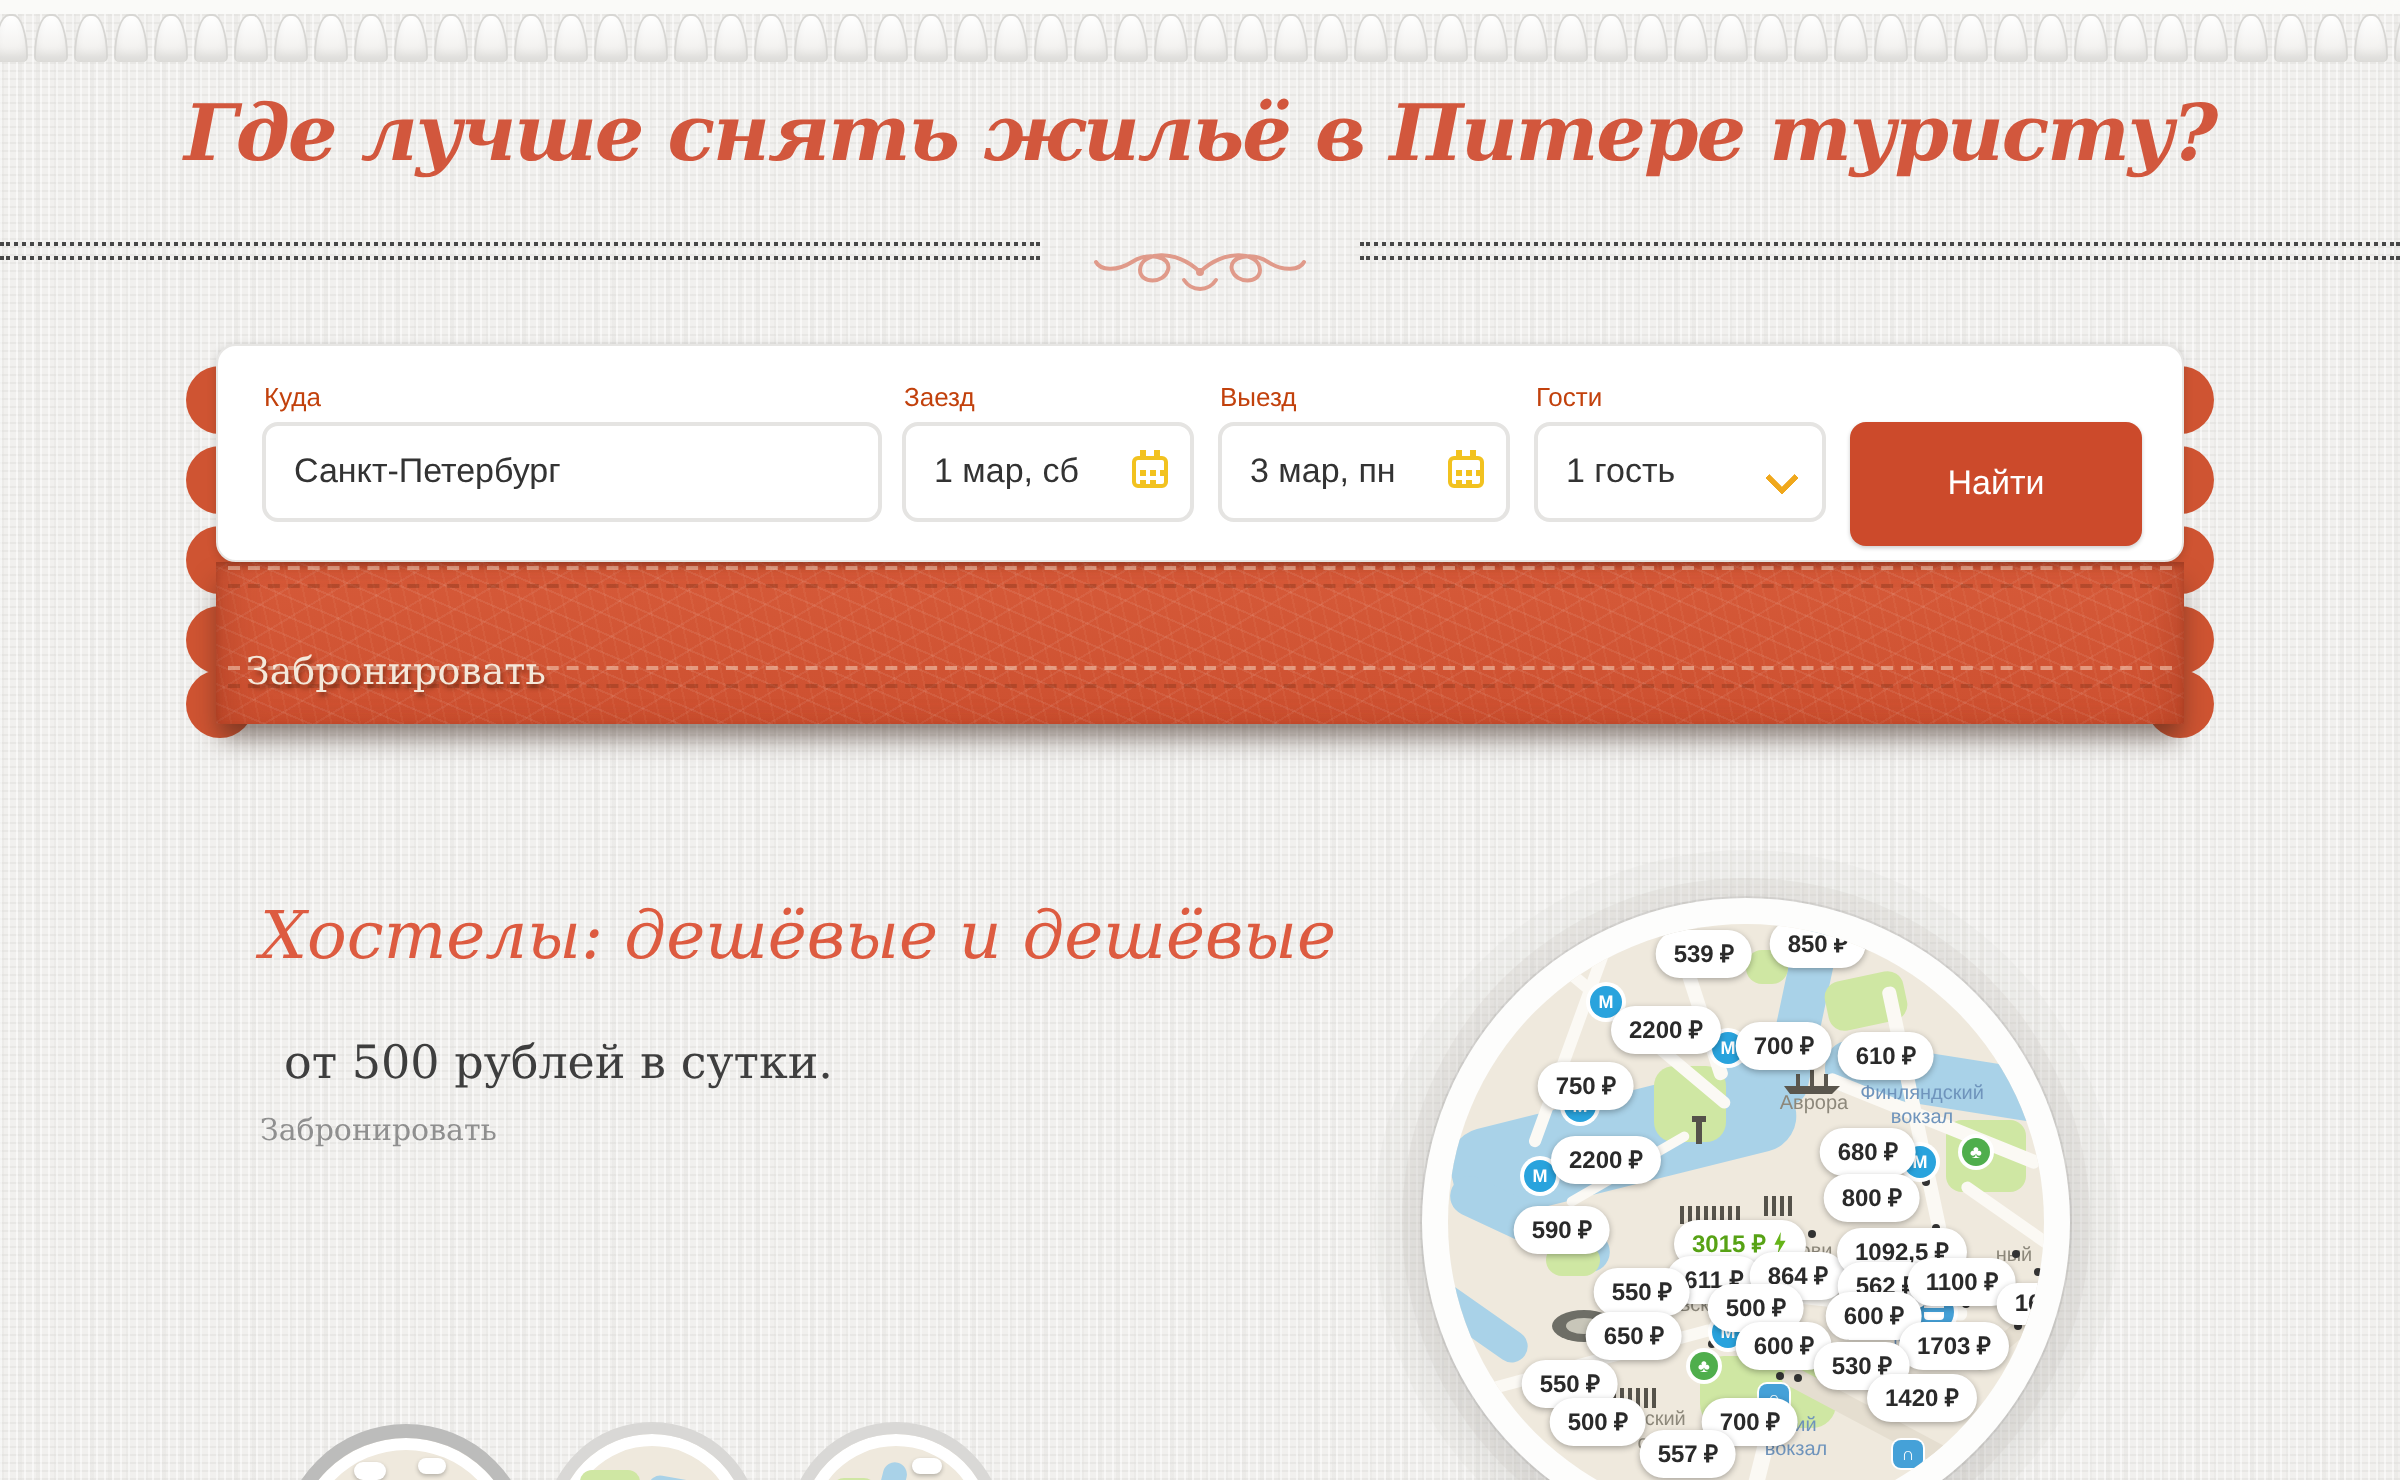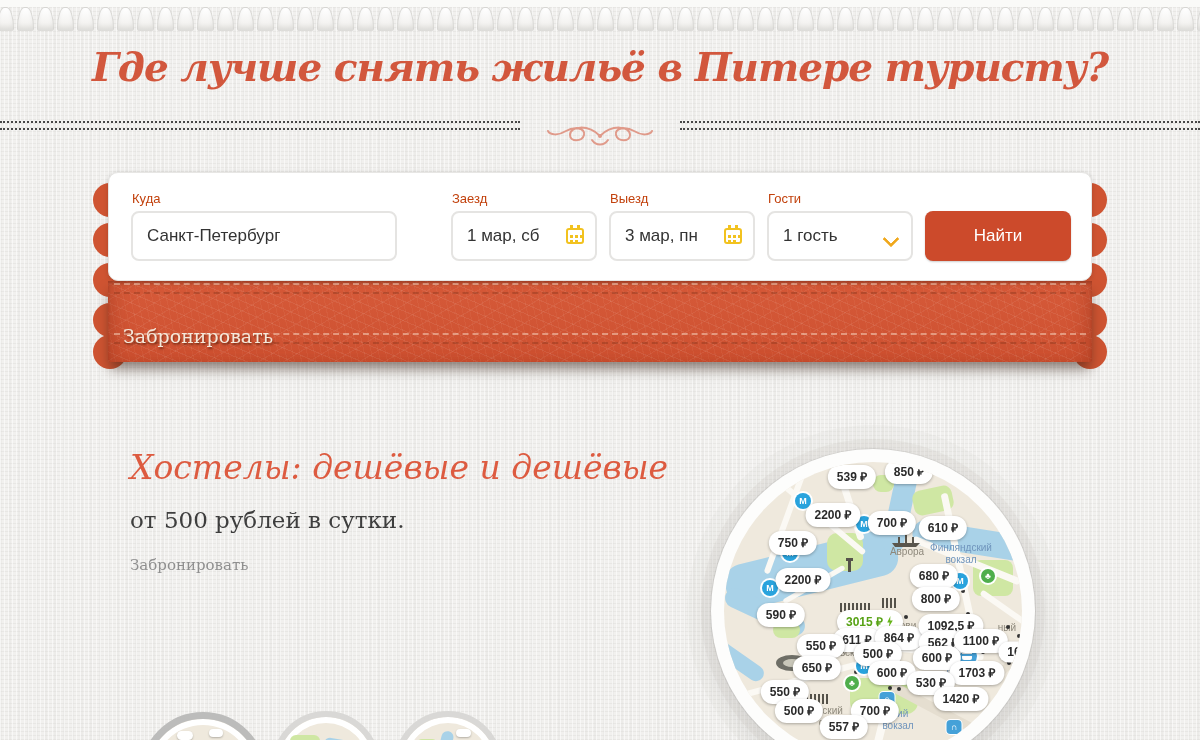--- a/index.html
+++ b/index.html
@@ -56,42 +56,42 @@
   
   .card{position:absolute;left:108px;top:172px;width:984px;height:109px;z-index:6;
     background:#fff;border-radius:10px;border:1px solid #e7e6e4;box-sizing:border-box;
     box-shadow:0 1px 5px rgba(0,0,0,.16);}
   .fieldgroup{position:absolute;top:18px;}
   .fieldgroup label{display:block;font-size:13px;color:#c2410c;margin:0 0 5px 1px;}
   .fieldgroup input{display:block;height:50px;box-sizing:border-box;
     border:2px solid #e5e4e2;border-radius:8px;background:#fff;
     font-family:"Liberation Sans",sans-serif;font-size:17px;color:#333;
     padding:0 14px;outline:none;}
-  .fg-dest{left:22px;}  .fg-dest input{width:266px;}
+  .fg-dest{left:22px;}  .fg-dest input{width:310px;}
   .fg-in{left:342px;}   .fg-in input{width:146px;padding-right:40px;}
   .fg-out{left:500px;}  .fg-out input{width:146px;padding-right:40px;}
   .fg-guests{left:658px;} .fg-guests input{width:146px;padding-right:36px;}
   .cal{position:absolute;right:13px;top:37px;width:18px;height:16px;
     border:2px solid #f2c21f;border-radius:3px;box-sizing:border-box;}
   .cal:before{content:"";position:absolute;top:-5px;left:2px;width:3px;height:4px;
     background:#f2c21f;box-shadow:7px 0 0 #f2c21f;}
   .cal:after{content:"";position:absolute;left:2px;top:5px;width:3px;height:3px;
     background:#f2c21f;box-shadow:5px 0 0 #f2c21f,10px 0 0 #f2c21f,0 5px 0 #f2c21f,5px 5px 0 #f2c21f;}
   .chev{position:absolute;right:16px;top:42px;width:9px;height:9px;
     border-right:3px solid #f0a81c;border-bottom:3px solid #f0a81c;
     transform:rotate(45deg);border-radius:1px;}
-  .search-btn{position:absolute;left:816px;top:38px;width:146px;height:50px;
+  .search-btn{position:absolute;left:816px;top:38px;width:146px;height:62px;
     background:#cc4a2b;border:none;border-radius:8px;color:#fff;
     font-family:"Liberation Sans",sans-serif;font-size:17px;cursor:pointer;
     box-shadow:0 1px 2px rgba(0,0,0,.2);}
   
   .section-heading{position:absolute;left:130px;top:448px;margin:0;
     font-family:"DejaVu Serif",serif;font-style:italic;font-weight:normal;
     font-size:33px;color:#dd5b40;}
-  .section-sub{position:absolute;left:130px;top:507px;margin:0;
+  .section-sub{position:absolute;left:130px;top:507px;margin:12px;
     font-family:"DejaVu Serif",serif;font-size:23px;color:#3e3e3e;}
   .book-link{position:absolute;left:130px;top:556px;
     font-family:"DejaVu Serif",serif;font-size:15px;color:#8f8f8f;
     text-decoration:none;cursor:pointer;}
   
   .map-wrap{position:absolute;left:711px;top:449px;width:324px;height:324px;
     border-radius:50%;background:#fdfdfc;cursor:pointer;
     box-shadow:0 0 0 1px rgba(0,0,0,.07),
                0 0 0 10px rgba(198,196,192,.20),
                0 0 0 24px rgba(205,203,199,.12),

